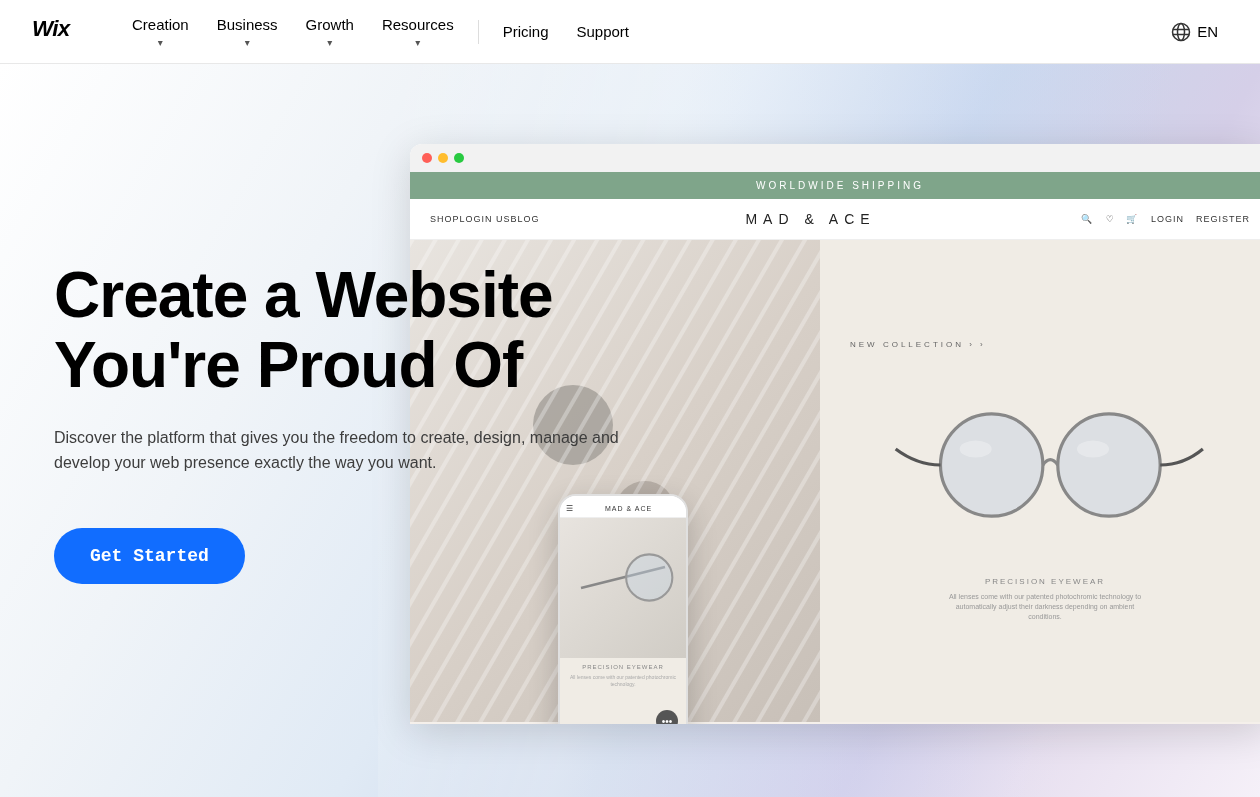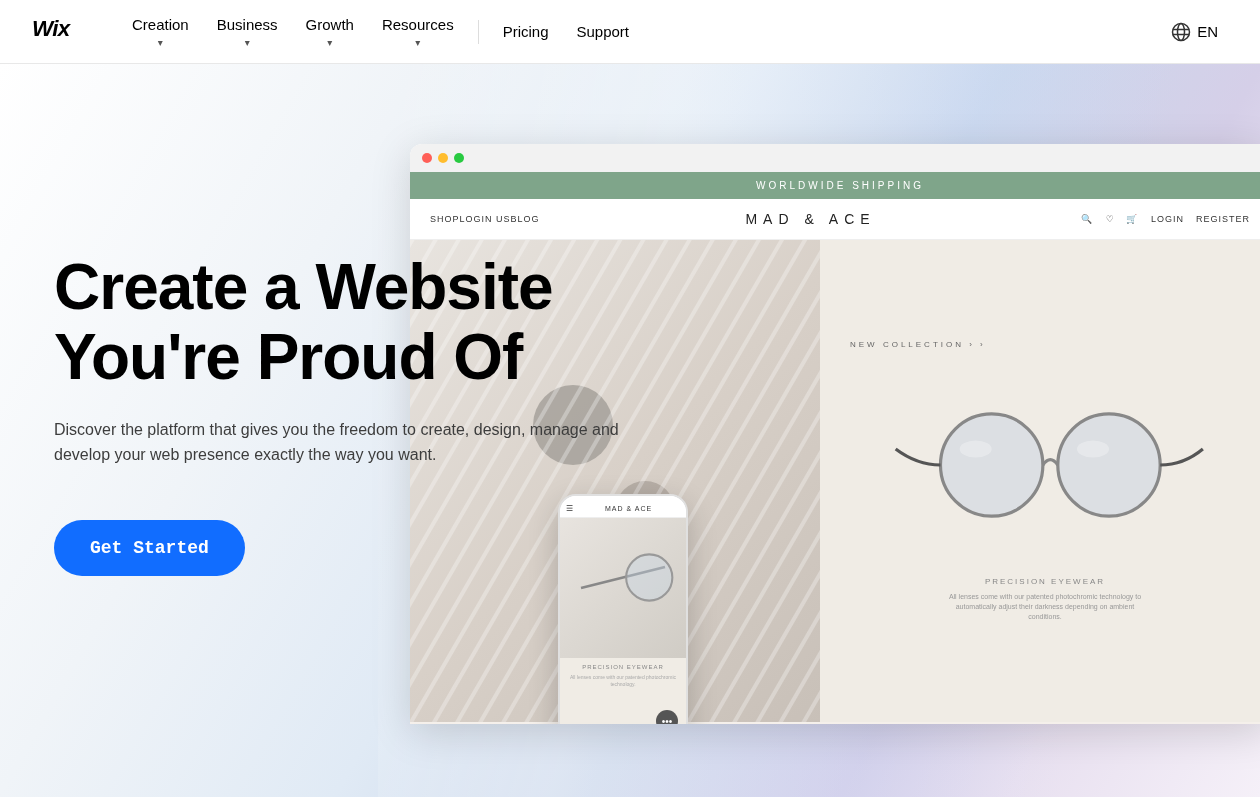--- a/index.html
+++ b/index.html
@@ -108,21 +108,21 @@
     
     .hero-bg {
       position: absolute;
       inset: 0;
       background: linear-gradient(120deg, #ffffff 0%, #f0f4f8 25%, #e0eaf5 45%, #ccd8ec 60%, #d5cfe8 75%, #e8e0f0 85%, #f5f0f8 100%);
     }
 
     
     .hero-content {
       position: absolute;
-      top: 188px;
+      top: 196px;
       left: 54px;
       z-index: 10;
       max-width: 600px;
     }
     .hero-title {
       font-size: 64px;
       font-weight: 800;
       color: #000;
       line-height: 1.1;
       letter-spacing: -1px;

